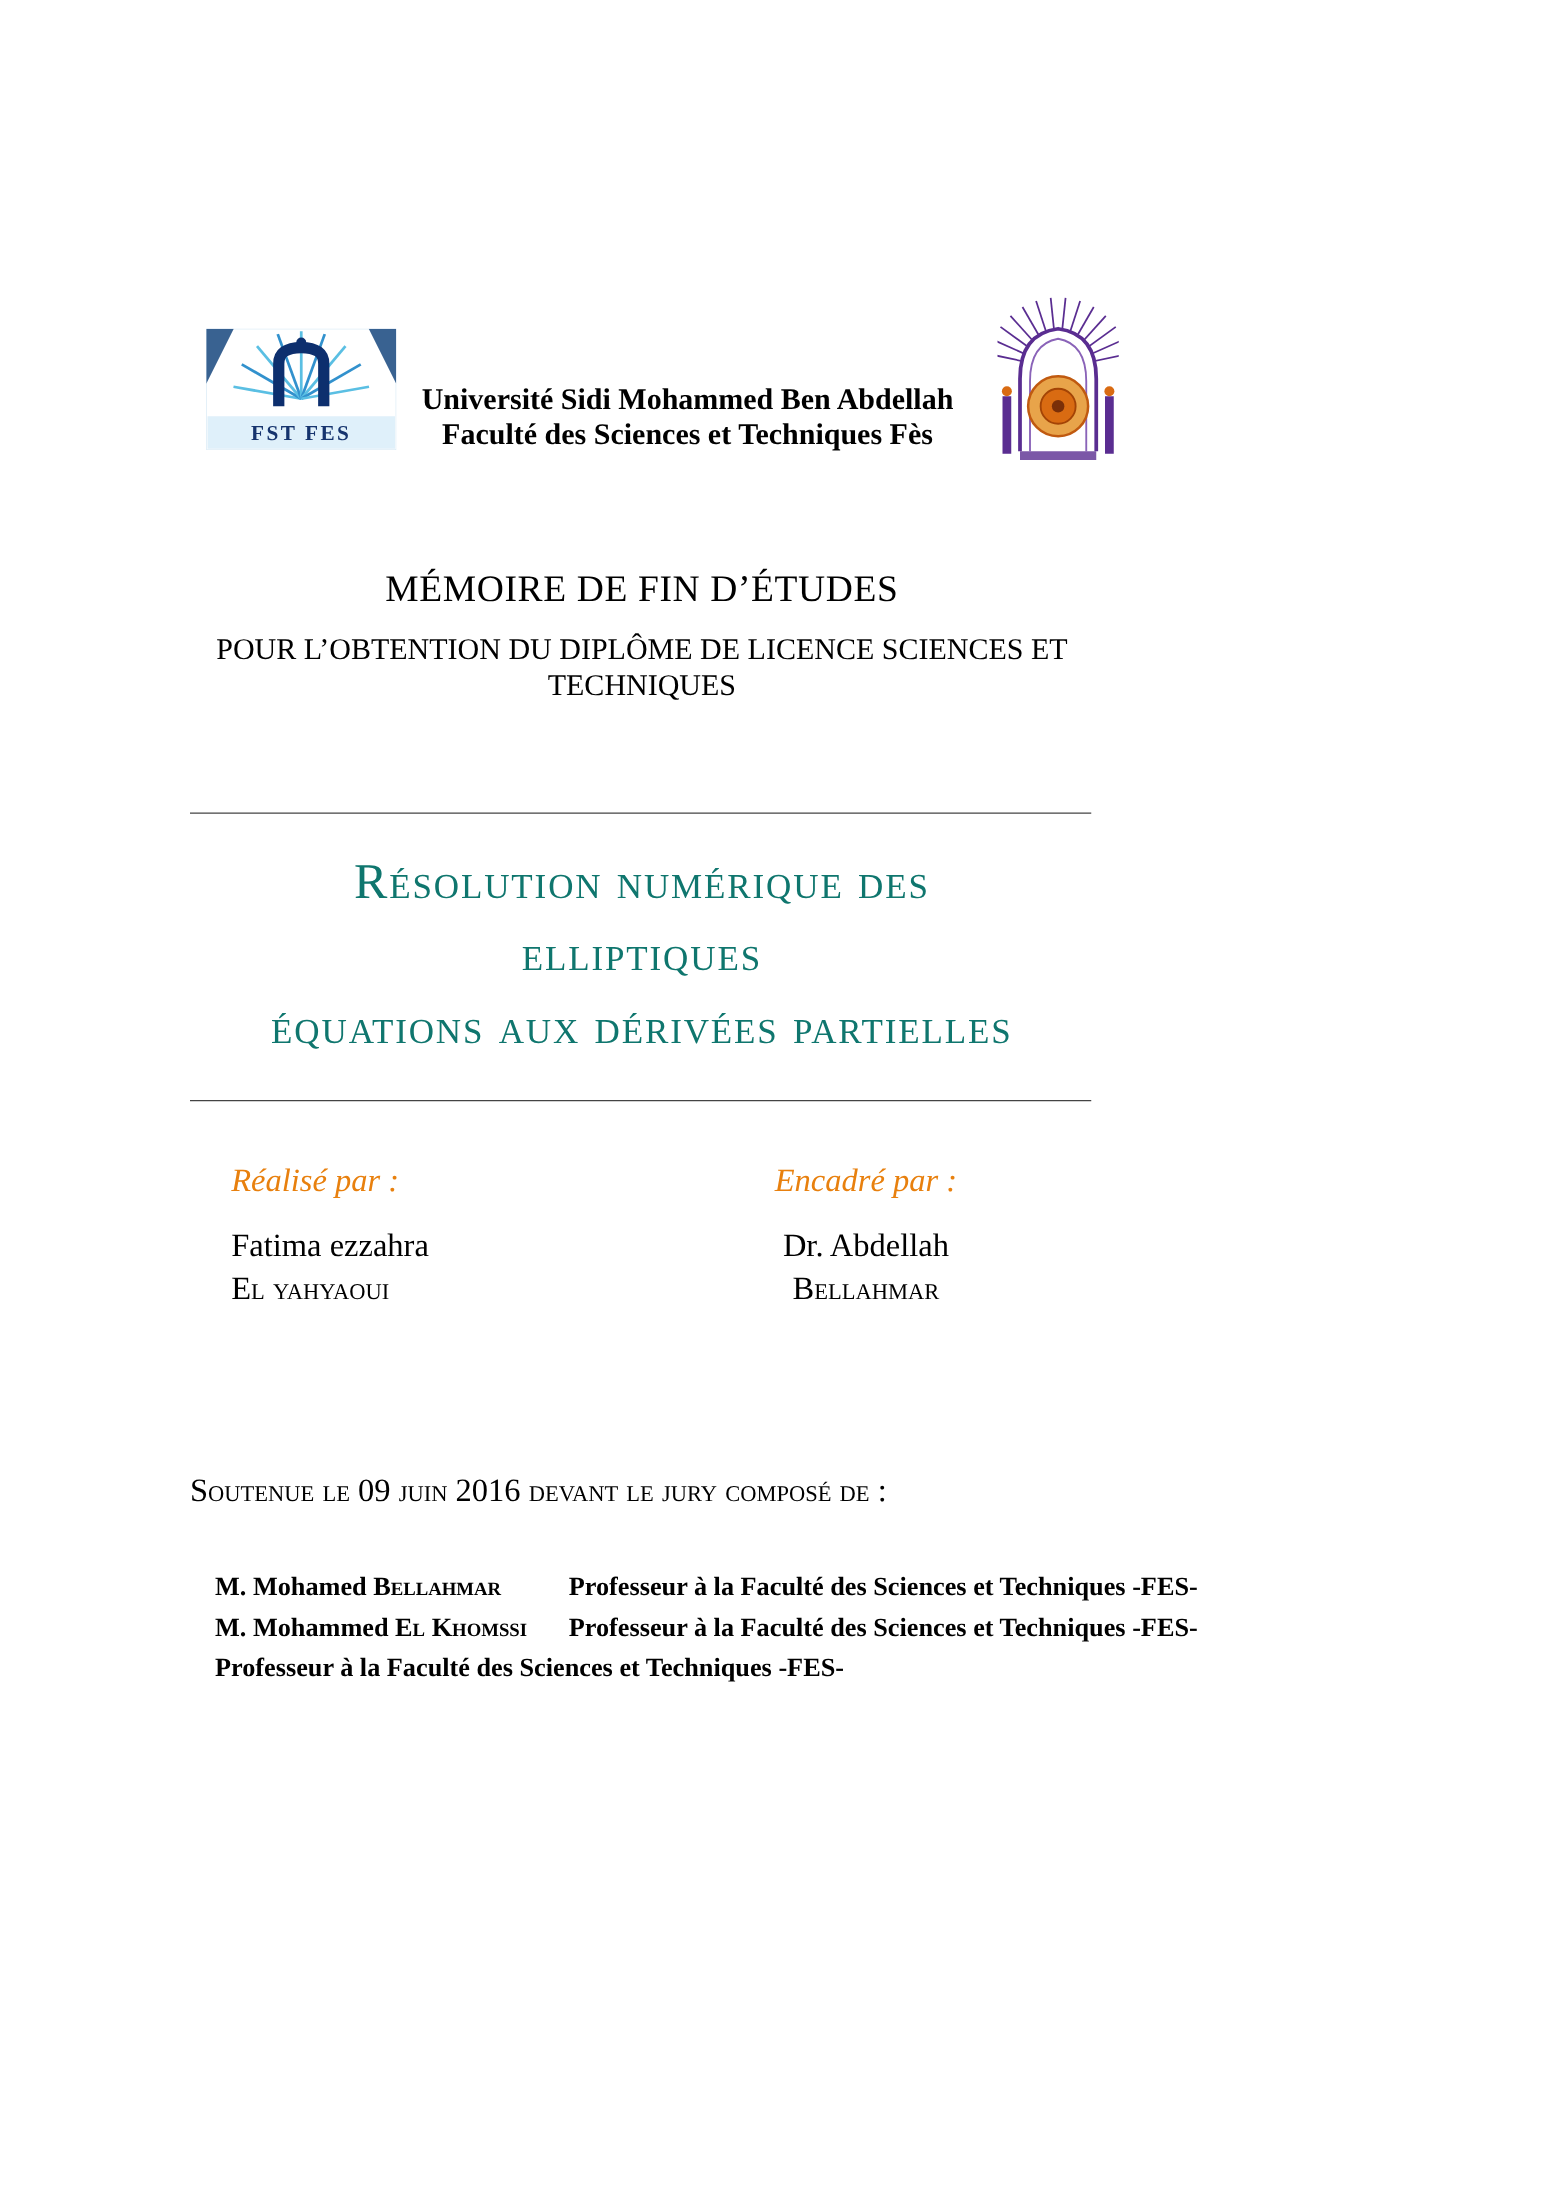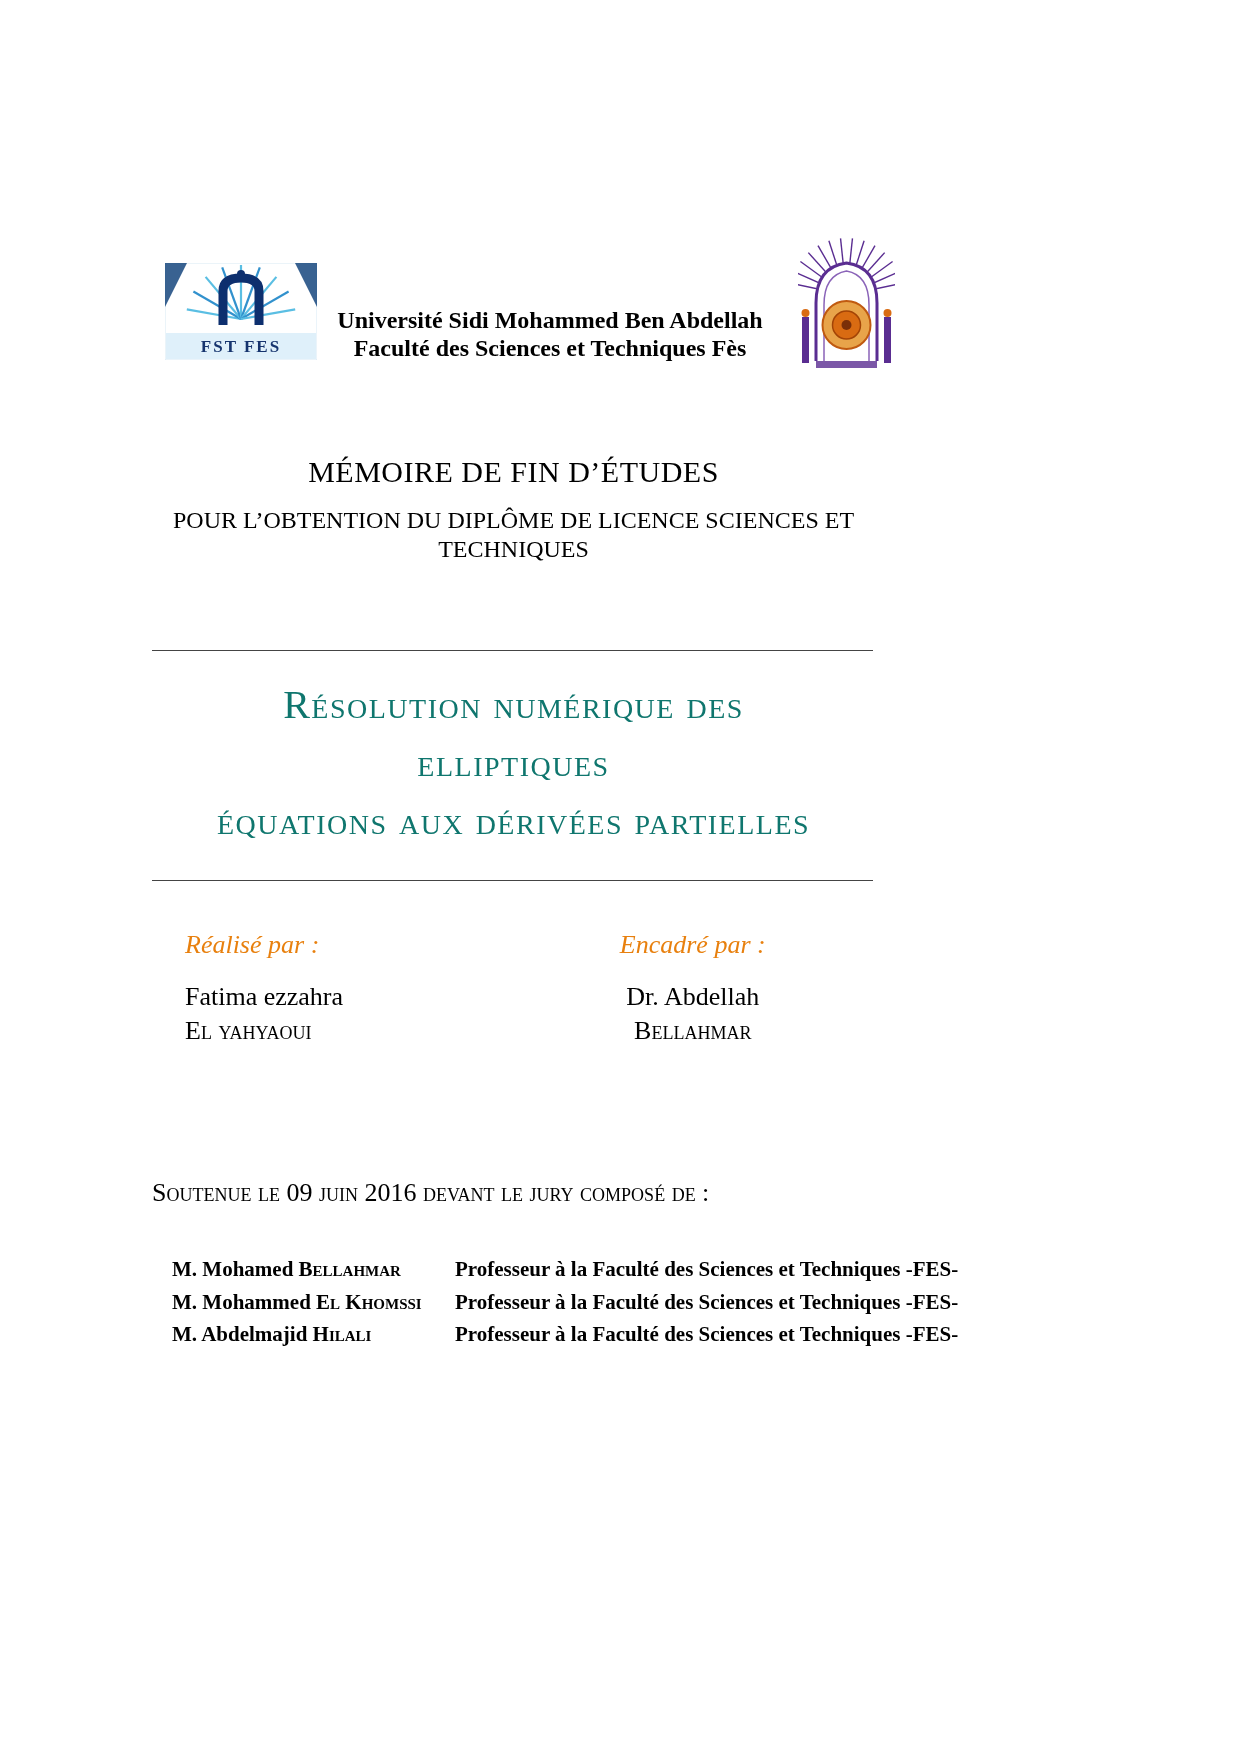--- a/index.html
+++ b/index.html
@@ -152,17 +152,16 @@
     </div>
   </div>
 
   <div class="defense">Soutenue le 09 juin 2016 devant le jury composé de :</div>
 
   <div class="jury">
     <div class="cell"><span>M. Mohamed </span><span class="sc">Bellahmar</span></div>
     <div class="cell">Professeur à la Faculté des Sciences et Techniques -FES-</div>
     <div class="cell"><span>M. Mohammed </span><span class="sc">El Khomssi</span></div>
     <div class="cell">Professeur à la Faculté des Sciences et Techniques -FES-</div>
-    <div class="cell"><span>M. Abdelmajid </span><span class="sc">Hilali</span></div>
     <div class="cell">Professeur à la Faculté des Sciences et Techniques -FES-</div>
   </div>
 
 </div>
 
 </body></html>

